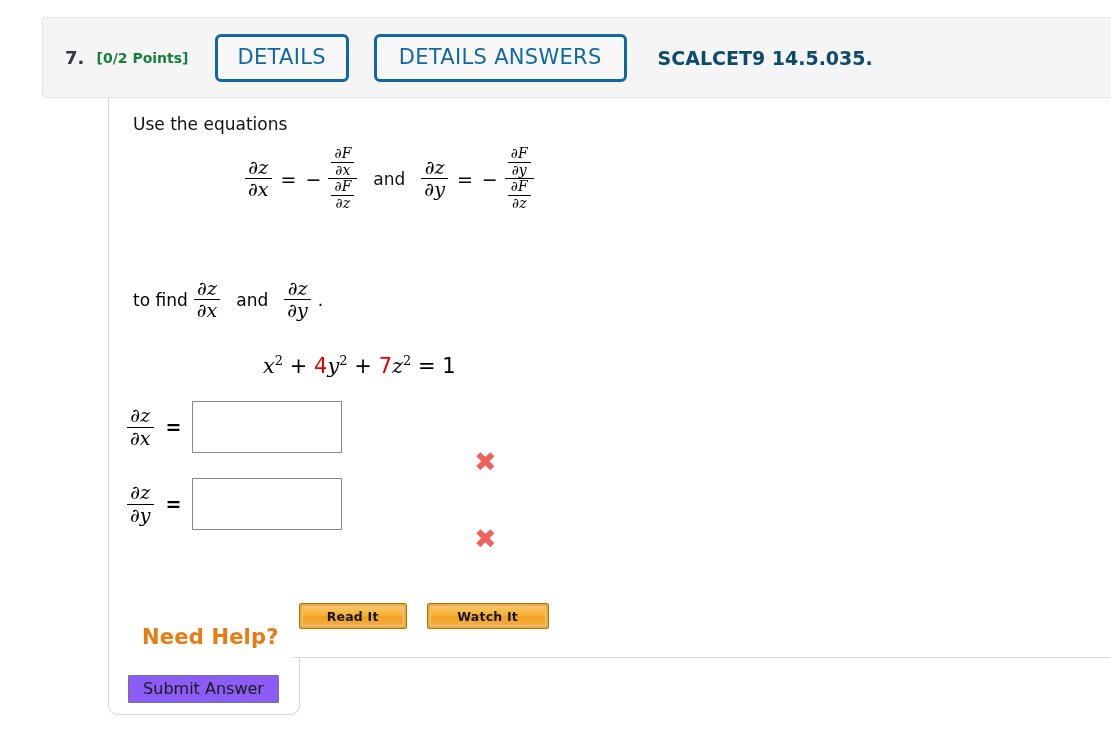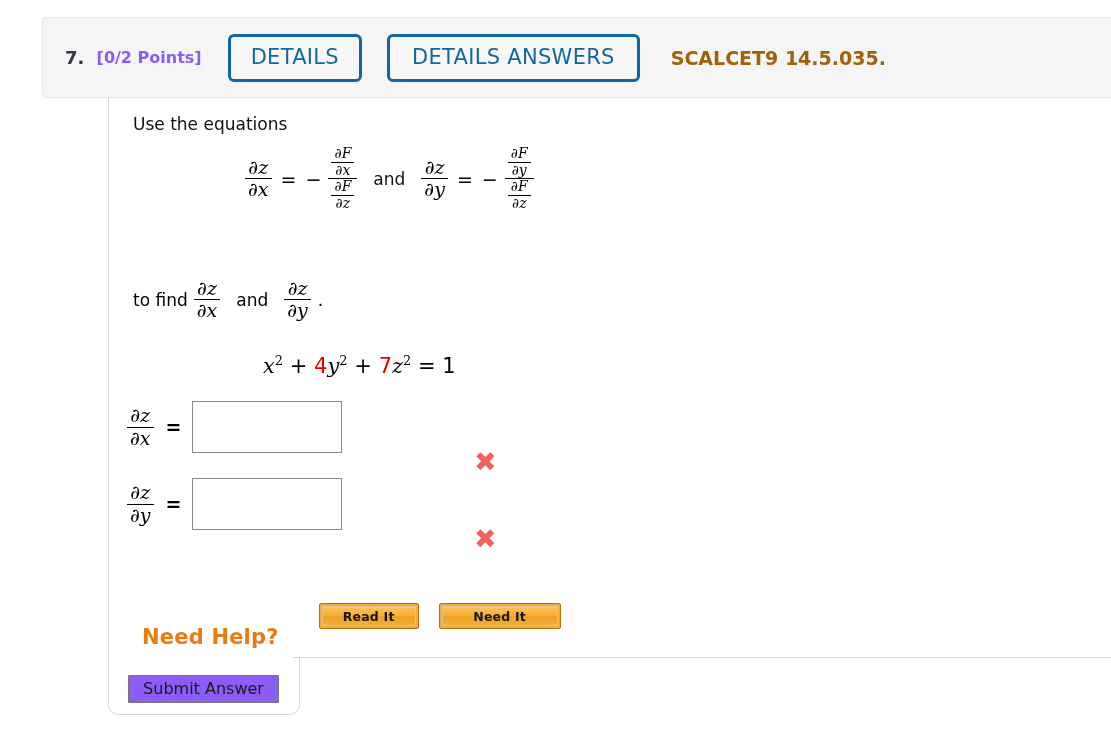--- a/index.html
+++ b/index.html
@@ -33,23 +33,23 @@
     padding-left: 22px;
   }
   .qnum {
     font-size: 18px;
     font-weight: bold;
     color: #2f3a46;
     letter-spacing: .1px;
     white-space: nowrap;
   }
   .qpoints {
-    font-size: 16px;
-    font-weight: bold;
-    color: #8b5cf6;
+    font-size: 14px;
+    font-weight: bold;
+    color: #15803d;
     margin-left: 12px;
     white-space: nowrap;
   }
   .hbtn {
     margin-left: 26px;
     border: 3px solid #1168a0;
     border-radius: 6px;
     background: #f7f7f7;
     color: #1168a0;
     font-size: 21px;
@@ -59,21 +59,21 @@
     line-height: 1;
     cursor: pointer;
     font-family: "DejaVu Sans", "Liberation Sans", sans-serif;
     white-space: nowrap;
   }
   .hbtn.prev { margin-left: 25px; padding-left: 22px; padding-right: 22px; }
   .qcode {
     margin-left: 31px;
     font-size: 19px;
     font-weight: bold;
-    color: #a16207;
+    color: #0c4a6e;
     white-space: nowrap;
   }
 
   
   .qbody {
     position: absolute;
     left: 108px;
     top: 98px;
     width: 1003px;
     height: 560px;
@@ -213,22 +213,22 @@
   }
   .needhelp-label {
     font-size: 21px;
     font-weight: bold;
     color: #e87b11;
     letter-spacing: .2px;
     font-family: "DejaVu Sans", "Liberation Sans", sans-serif;
     margin-top: 42px;
   }
   .helpbtn {
-    margin-left: 40px;
-    width: 100px;
+    margin-left: 20px;
+    width: 108px;
     height: 26px;
     border: 1px solid #b3730c;
     border-radius: 2px;
     background: #f0ab3f;
     padding: 2px;
     box-sizing: border-box;
     cursor: pointer;
   }
   .helpbtn.watch { margin-left: 20px; width: 122px; }
   .helpbtn-inner {
@@ -366,21 +366,21 @@
     <input class="ansinput" type="text" value="" style="">
   </div>
   <span class="xmark x2">✖</span>
 
   <div class="needhelp">
     <span class="needhelp-label">Need Help?</span>
     <div class="helpbtn">
       <div class="helpbtn-inner">Read It</div>
     </div>
     <div class="helpbtn watch">
-      <div class="helpbtn-inner">Need It</div>
+      <div class="helpbtn-inner">Watch It</div>
     </div>
   </div>
 
 </div>
 
 <div class="divider"></div>
 <div class="submitbox"></div>
 <button class="submitbtn">Submit Answer</button>
 
 </body></html>

